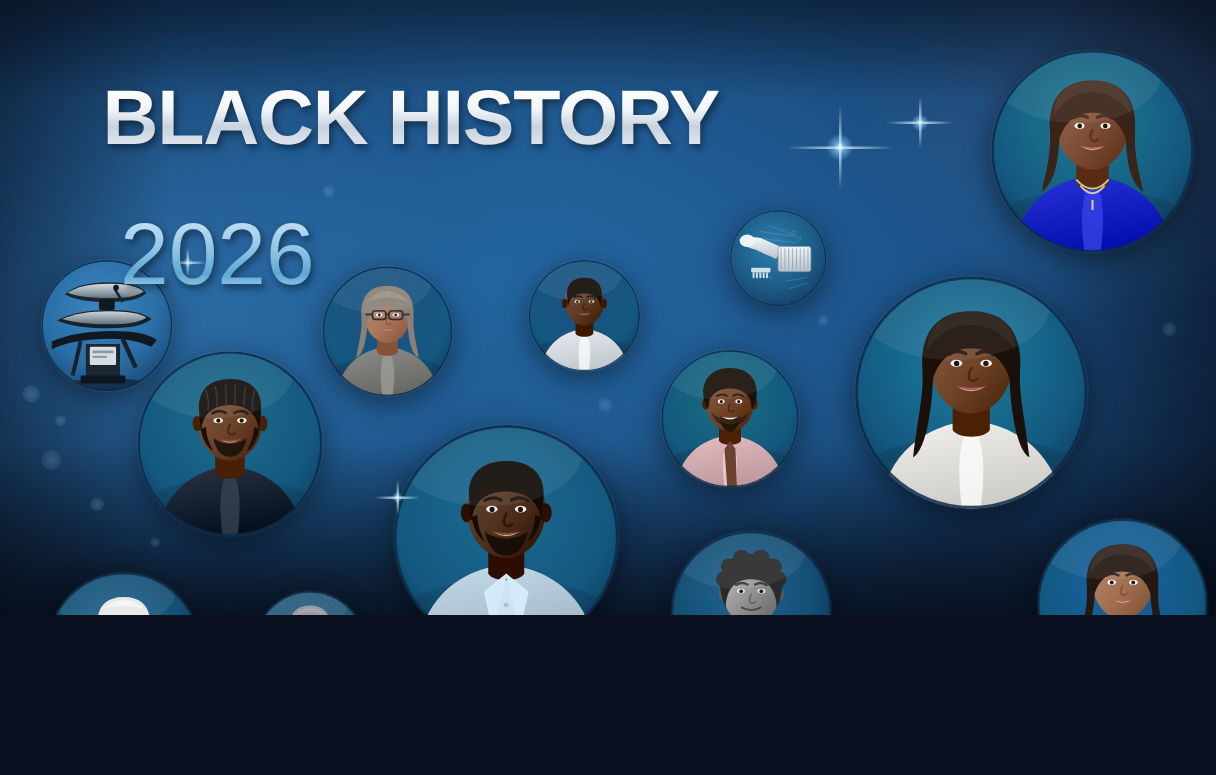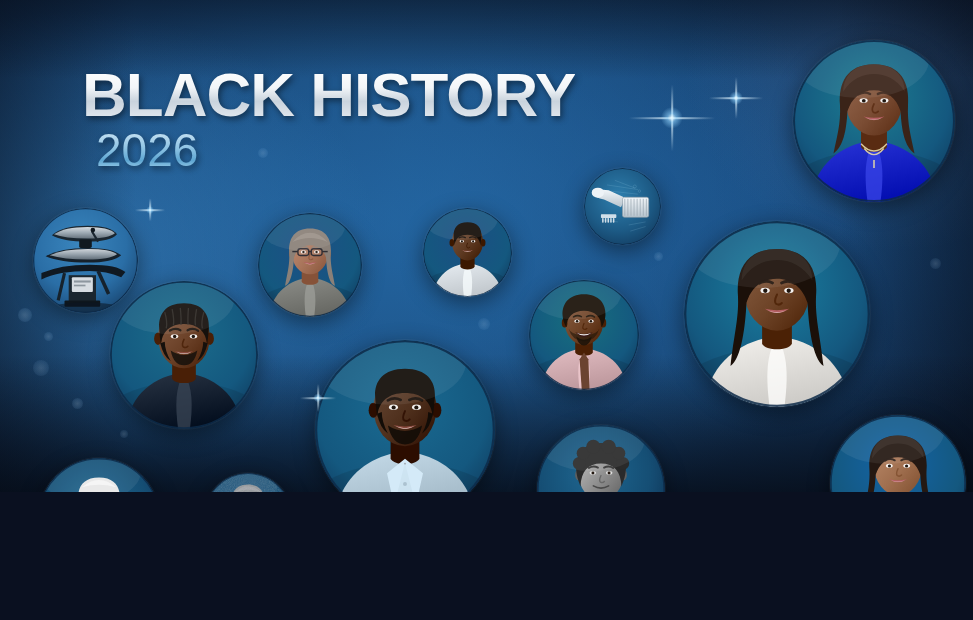--- a/index.html
+++ b/index.html
@@ -29,26 +29,27 @@
   #title-block{position:absolute;left:82px;top:66px;z-index:40;line-height:.92;}
   .tline{display:block;white-space:nowrap;}
   .tmain{
     font-size:62px;font-weight:bold;letter-spacing:-1px;
     background:linear-gradient(180deg,#ffffff 0%,#f2f5f8 38%,#c9d3dd 62%,#e8edf2 100%);
     -webkit-background-clip:text;background-clip:text;
     color:transparent;-webkit-text-fill-color:transparent;
     filter:drop-shadow(2px 3px 3px rgba(0,0,0,.45));
   }
   .tyear{
-    font-size:46px;font-weight:normal;letter-spacing:0px;
+    font-size:70px;font-weight:normal;letter-spacing:0px;
     background:linear-gradient(180deg,#cfe6f5 0%,#8fc4e4 45%,#5ea6d2 75%,#a7d3ec 100%);
     -webkit-background-clip:text;background-clip:text;
     color:transparent;-webkit-text-fill-color:transparent;
     filter:drop-shadow(2px 3px 3px rgba(0,0,0,.45));
     margin-left:14px;
+    margin-top:42px;
   }
   .row2{display:flex;align-items:baseline;margin-top:6px;}
   
   .sparkle{position:absolute;pointer-events:none;z-index:30;}
   .sparkle .core{
     position:absolute;left:50%;top:50%;transform:translate(-50%,-50%);
     border-radius:50%;
     background:radial-gradient(circle, rgba(235,250,255,.95) 0%, rgba(150,215,255,.55) 28%, rgba(90,180,240,0) 70%);
   }
   .sparkle .hbar,.sparkle .vbar{

